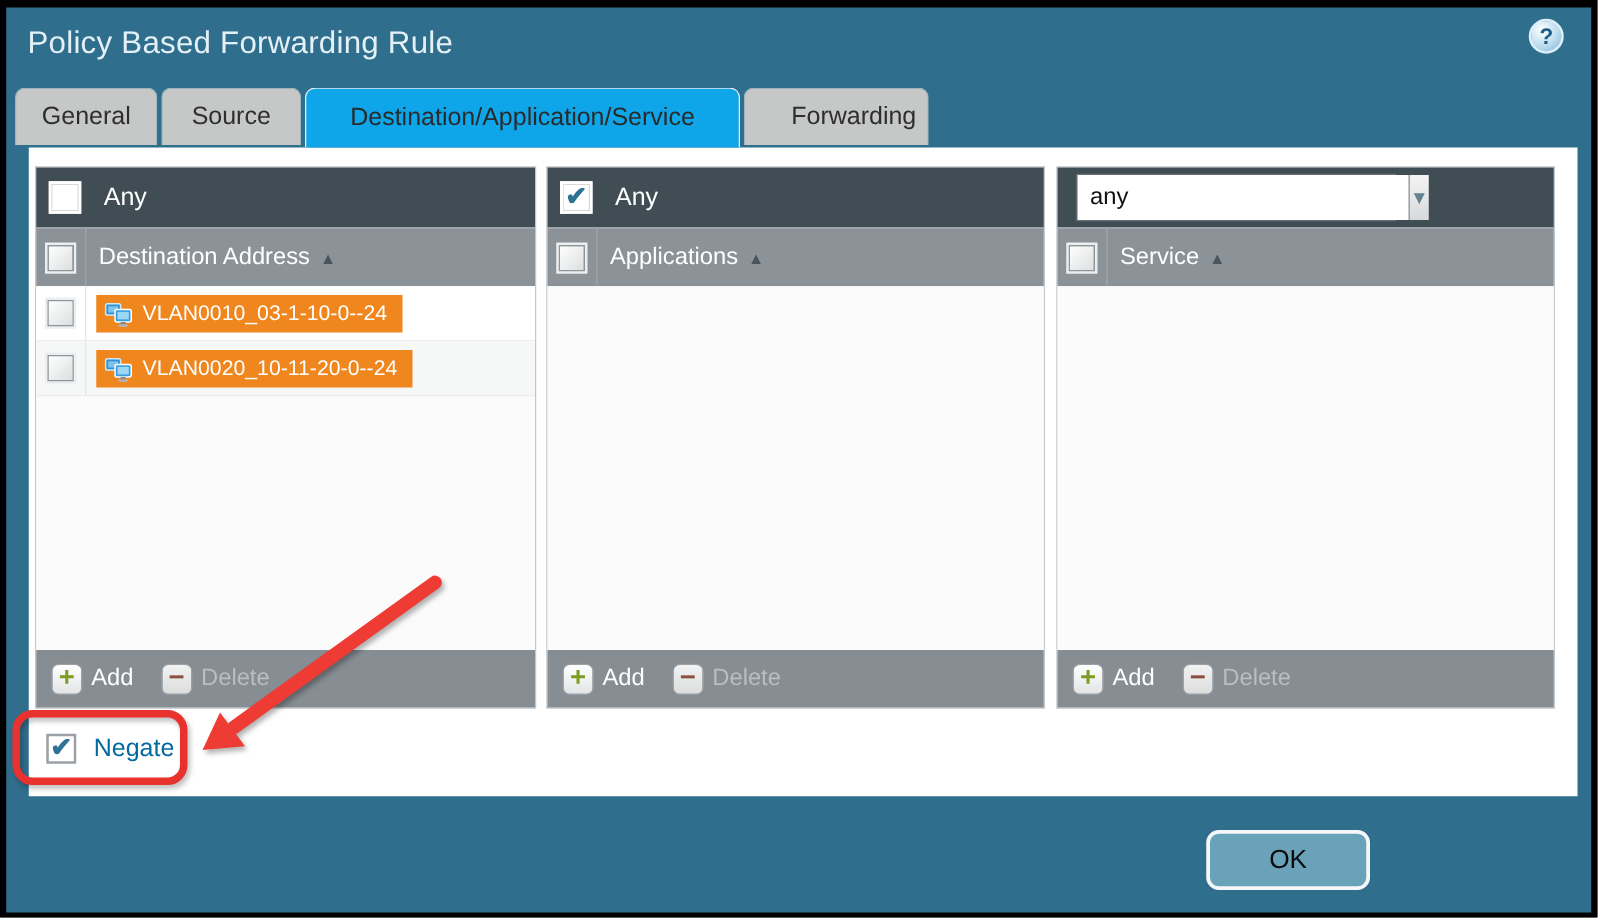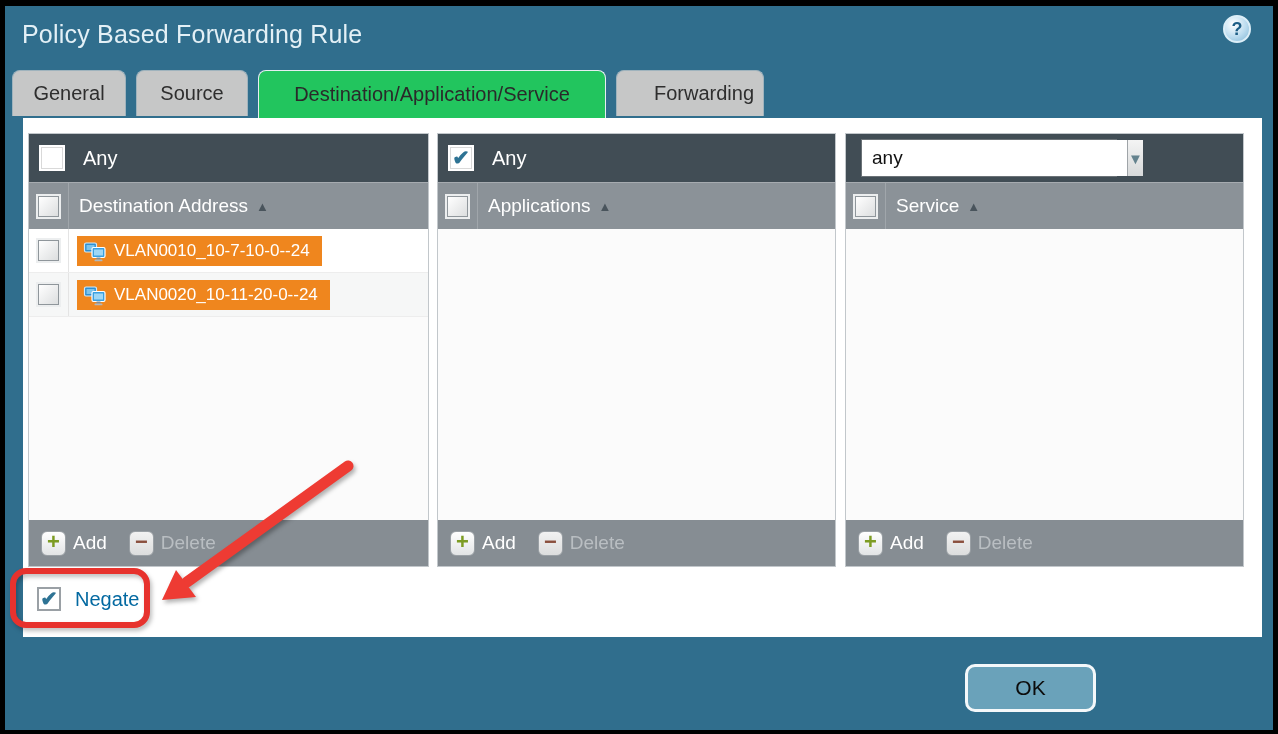--- a/index.html
+++ b/index.html
@@ -8,25 +8,25 @@
   .dialog { position:absolute; left:5px; top:6px; width:1268px; height:724px; background:#306e8d; }
 
   
   .title { position:absolute; left:17px; top:14px; font-size:25px; color:#e3f0f6; letter-spacing:0.2px; }
   .help { position:absolute; right:22px; top:9px; width:28px; height:28px; border-radius:50%;
           background:radial-gradient(circle at 35% 30%, #ffffff, #bcdcef 55%, #7fb6d6);
           border:2px solid #dceef7; color:#1c5d85; font-weight:bold; font-size:18px;
           display:flex; align-items:center; justify-content:center; cursor:pointer; }
 
   
-  .tabbar { position:absolute; left:7px; top:64px; height:48px; display:flex; gap:10px;text-align:center; }
+  .tabbar { position:absolute; left:7px; top:64px; height:48px; display:flex; gap:3px;text-align:center; }
   .tab { height:46px; background:#c6c7c7; color:#2e2e2e; font-size:20px;
          display:flex; align-items:center; justify-content:center;
          border-radius:8px 8px 0 0; border:1px solid #9fb3bd; border-bottom:none; cursor:pointer; }
-  .tab.active { background:#22c55e; color:#2a2a2a; height:48px; z-index:3; border-color:#e6eef2; }
+  .tab.active { background:#0ea5e9; color:#2a2a2a; height:48px; z-index:3; border-color:#e6eef2; }
   .tab.t-general { width:114px; } .tab.t-source { width:112px; }
   .tab.t-das { width:348px; } .tab.t-fwd { width:148px;padding-left:28px; }
 
   
   .panel { position:absolute; left:18px; top:112px; width:1239px; height:519px; background:#ffffff; z-index:2; }
 
   .col { position:absolute; top:15px; height:434px; display:flex; flex-direction:column;
          border:1px solid #c2c7cb; background:#fbfbfb; }
   .col1 { left:5px;   width:401px; }
   .col2 { left:414px; width:399px; }
@@ -138,21 +138,21 @@
               </div>
             <div class="chip">
               <svg class="neticon" viewBox="0 0 24 24">
                 <rect x="1.5" y="4" width="12" height="9" rx="1.5" fill="#2f8fd0" stroke="#cfe9fa" stroke-width="1.2"></rect>
                 <rect x="3.5" y="6" width="8" height="5" fill="#7cc4ec"></rect>
                 <rect x="9" y="8.5" width="13" height="10" rx="1.5" fill="#3aa0e0" stroke="#ffffff" stroke-width="1.2"></rect>
                 <rect x="11" y="10.5" width="9" height="6" fill="#9ed7f5"></rect>
                 <rect x="13.5" y="18.5" width="4" height="2" fill="#7f8d96"></rect>
                 <rect x="11.5" y="20.5" width="8" height="1.8" rx="0.9" fill="#aeb8bf"></rect>
               </svg>
-              <span>VLAN0010_10-7-10-0--24</span>
+              <span>VLAN0010_03-1-10-0--24</span>
             </div>
           </div>
           <div class="row">
             <div class="cbcell">
                 <div class="cb small"></div>
               </div>
             <div class="chip">
               <svg class="neticon" viewBox="0 0 24 24">
                 <rect x="1.5" y="4" width="12" height="9" rx="1.5" fill="#2f8fd0" stroke="#cfe9fa" stroke-width="1.2"></rect>
                 <rect x="3.5" y="6" width="8" height="5" fill="#7cc4ec"></rect>

